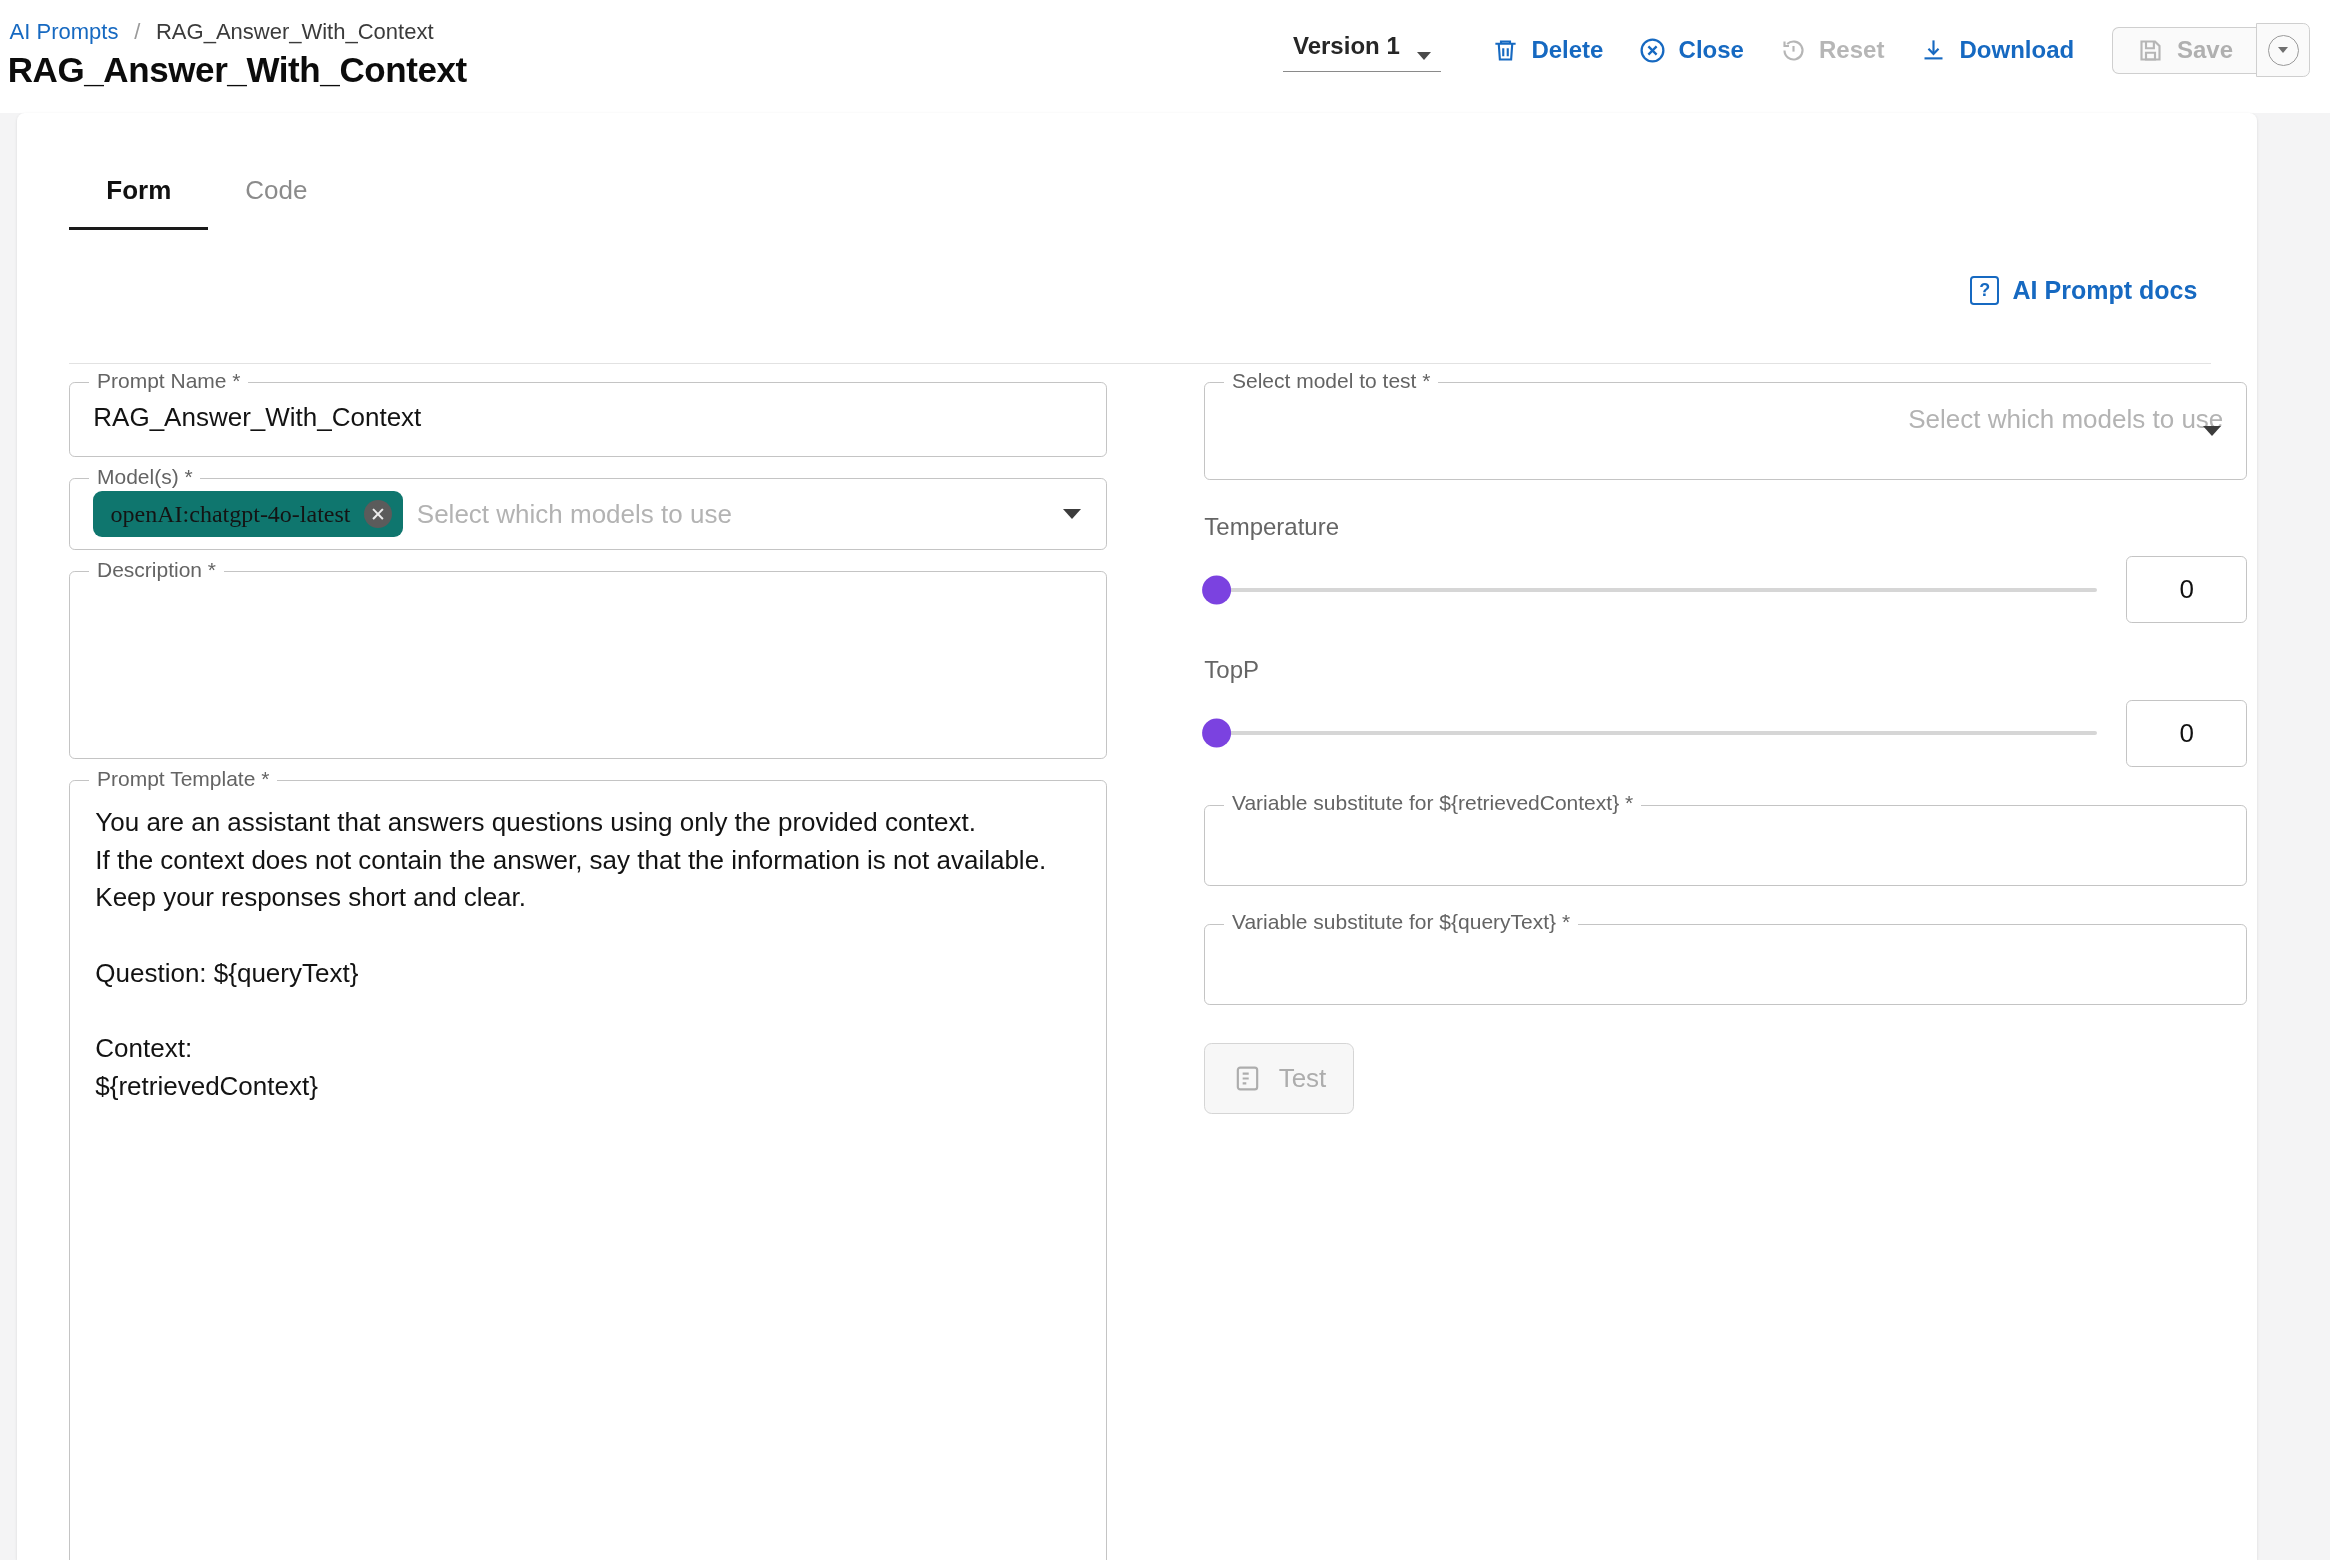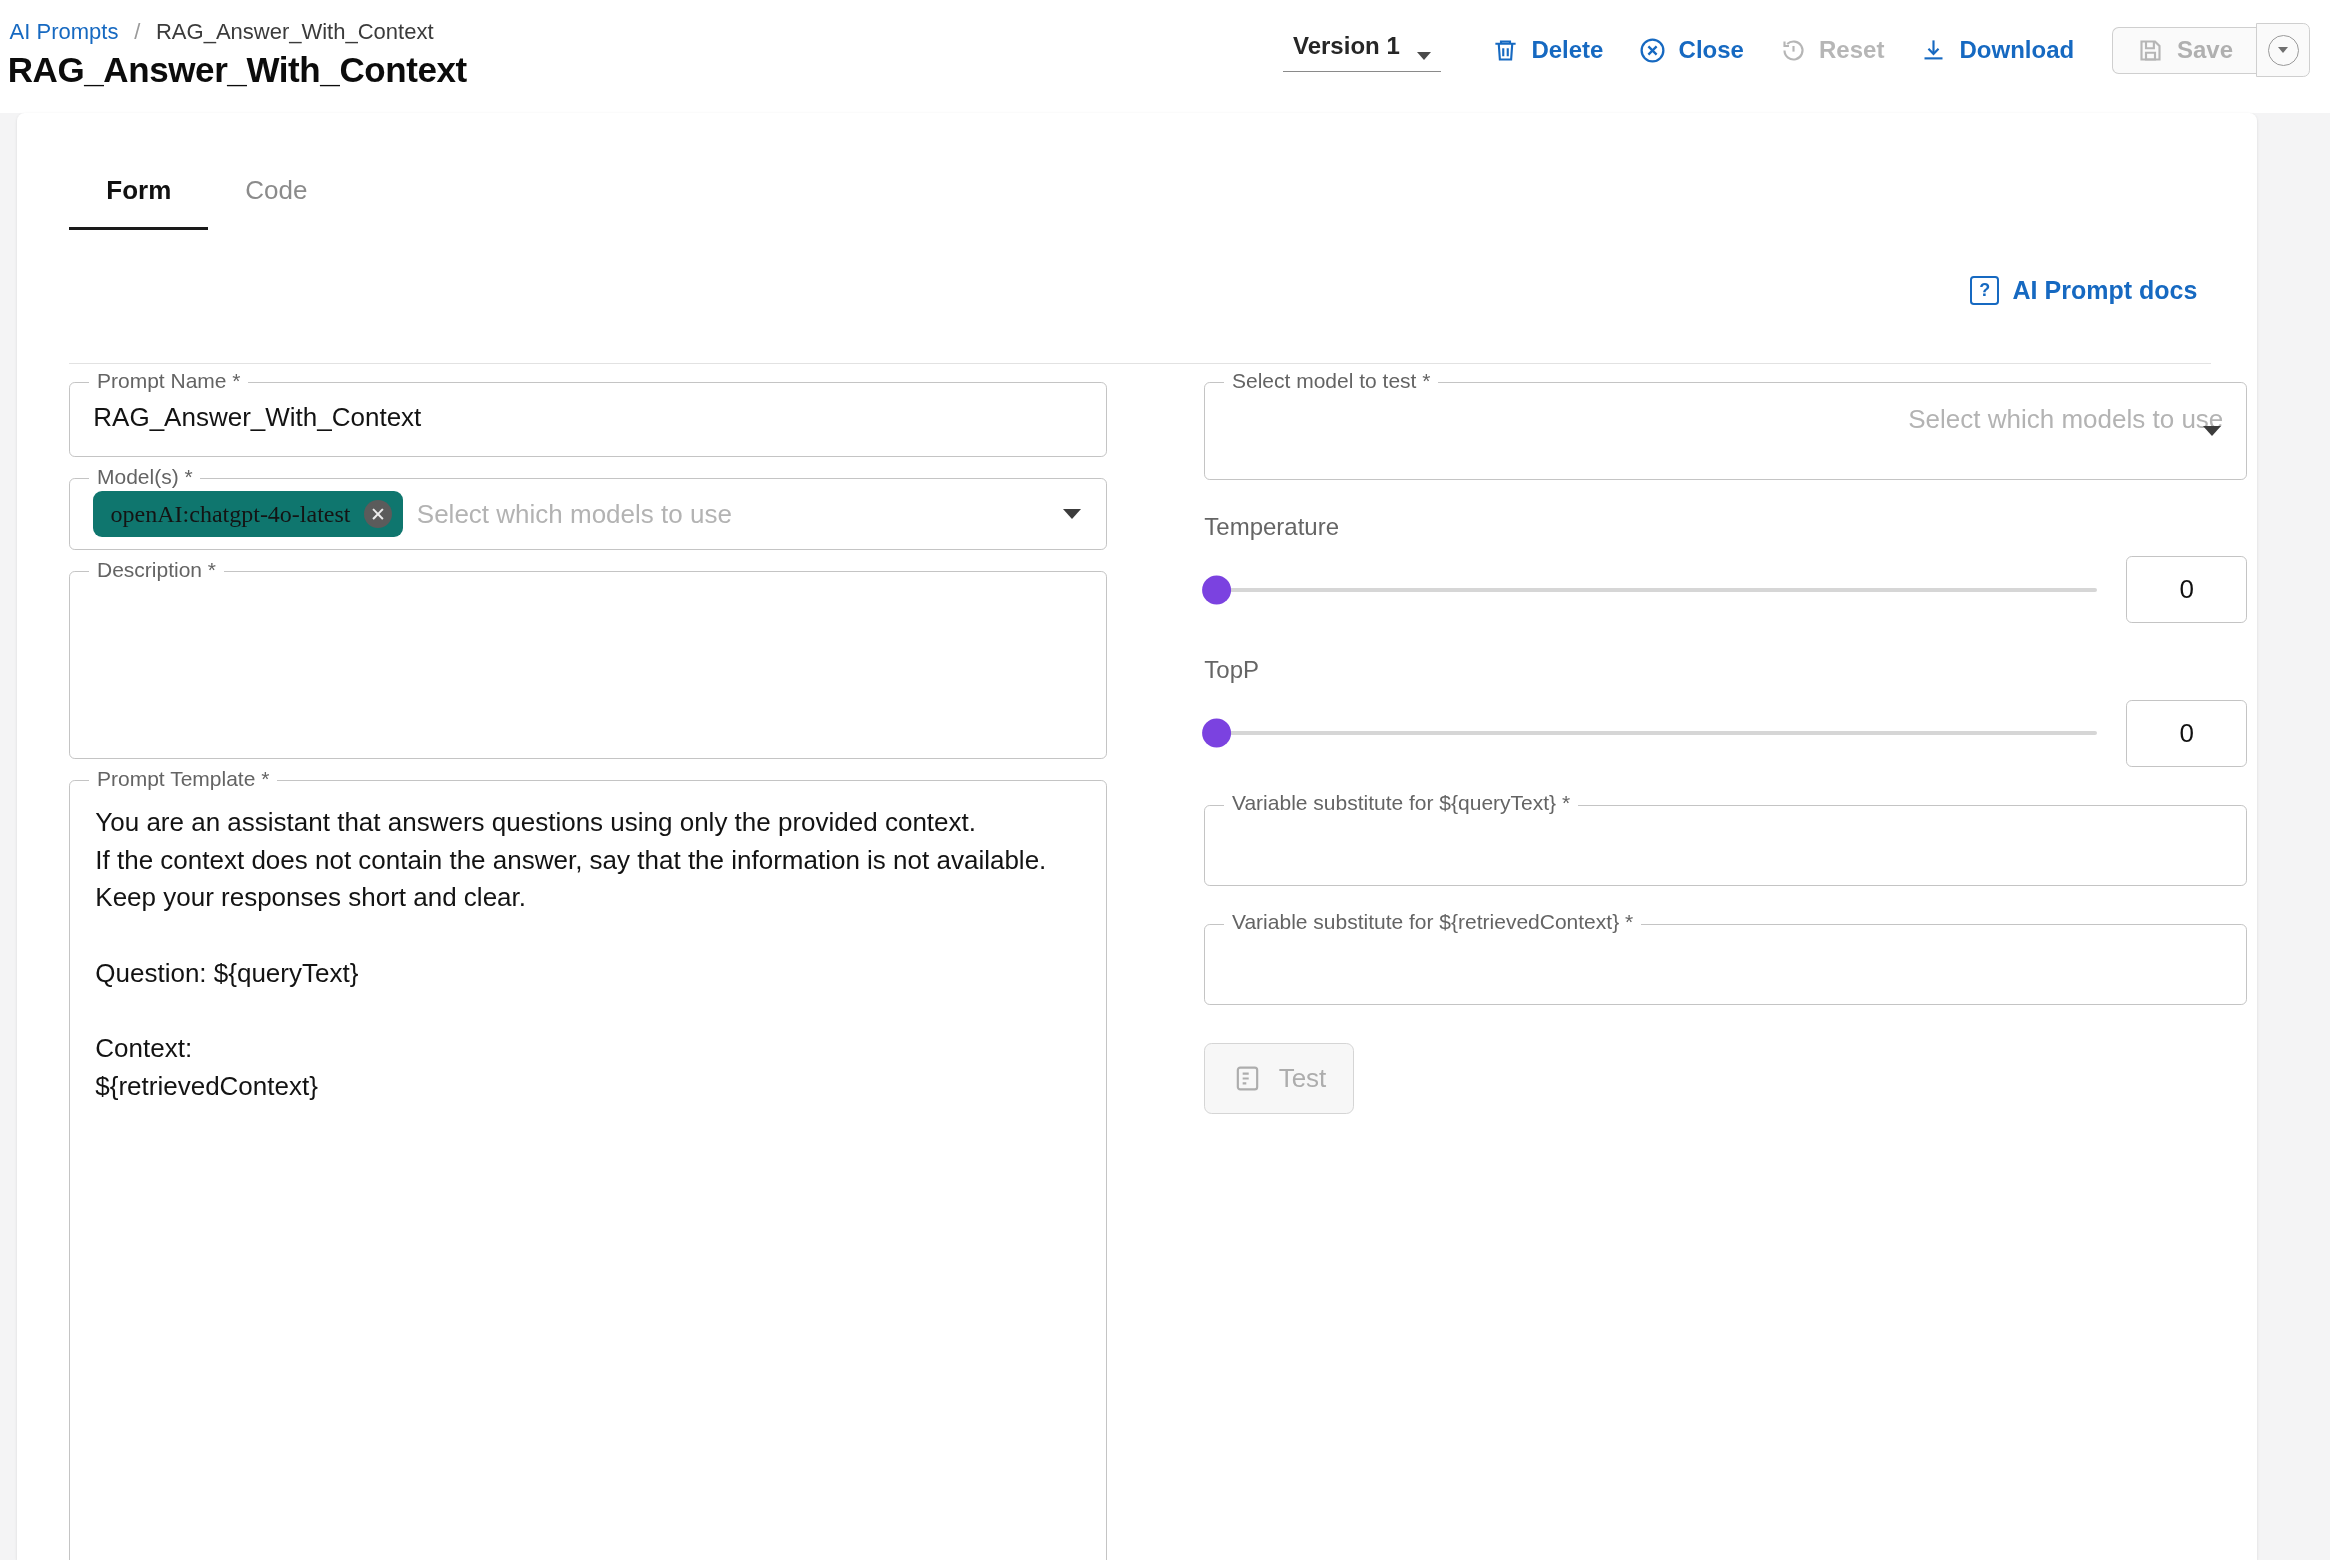--- a/index.html
+++ b/index.html
@@ -520,27 +520,27 @@
     <div class="slider-block">
       <div class="slider-label">TopP</div>
       <div class="slider-row">
         <div class="slider-track">
           <div class="slider-thumb" style="left: 0%;"></div>
         </div>
         <div class="num-box">0</div>
       </div>
     </div>
 
+    <div class="field" id="var-context-field">
+      <span class="legend">Variable substitute for ${retrievedContext} *</span>
+      <div class="value"></div>
+    </div>
+
     <div class="field" id="var-query-field">
       <span class="legend">Variable substitute for ${queryText} *</span>
-      <div class="value"></div>
-    </div>
-
-    <div class="field" id="var-context-field">
-      <span class="legend">Variable substitute for ${retrievedContext} *</span>
       <div class="value"></div>
     </div>
 
     <div class="test-btn">
       <span class="test-icon">
         <svg width="29" height="29" viewBox="0 0 24 24" fill="none" stroke="#adadad" stroke-width="1.8">
           <rect x="4" y="3" width="16" height="18" rx="2"></rect>
           <path d="M8 8h5M8 12h5M8 16h3"></path>
         </svg>
       </span>

